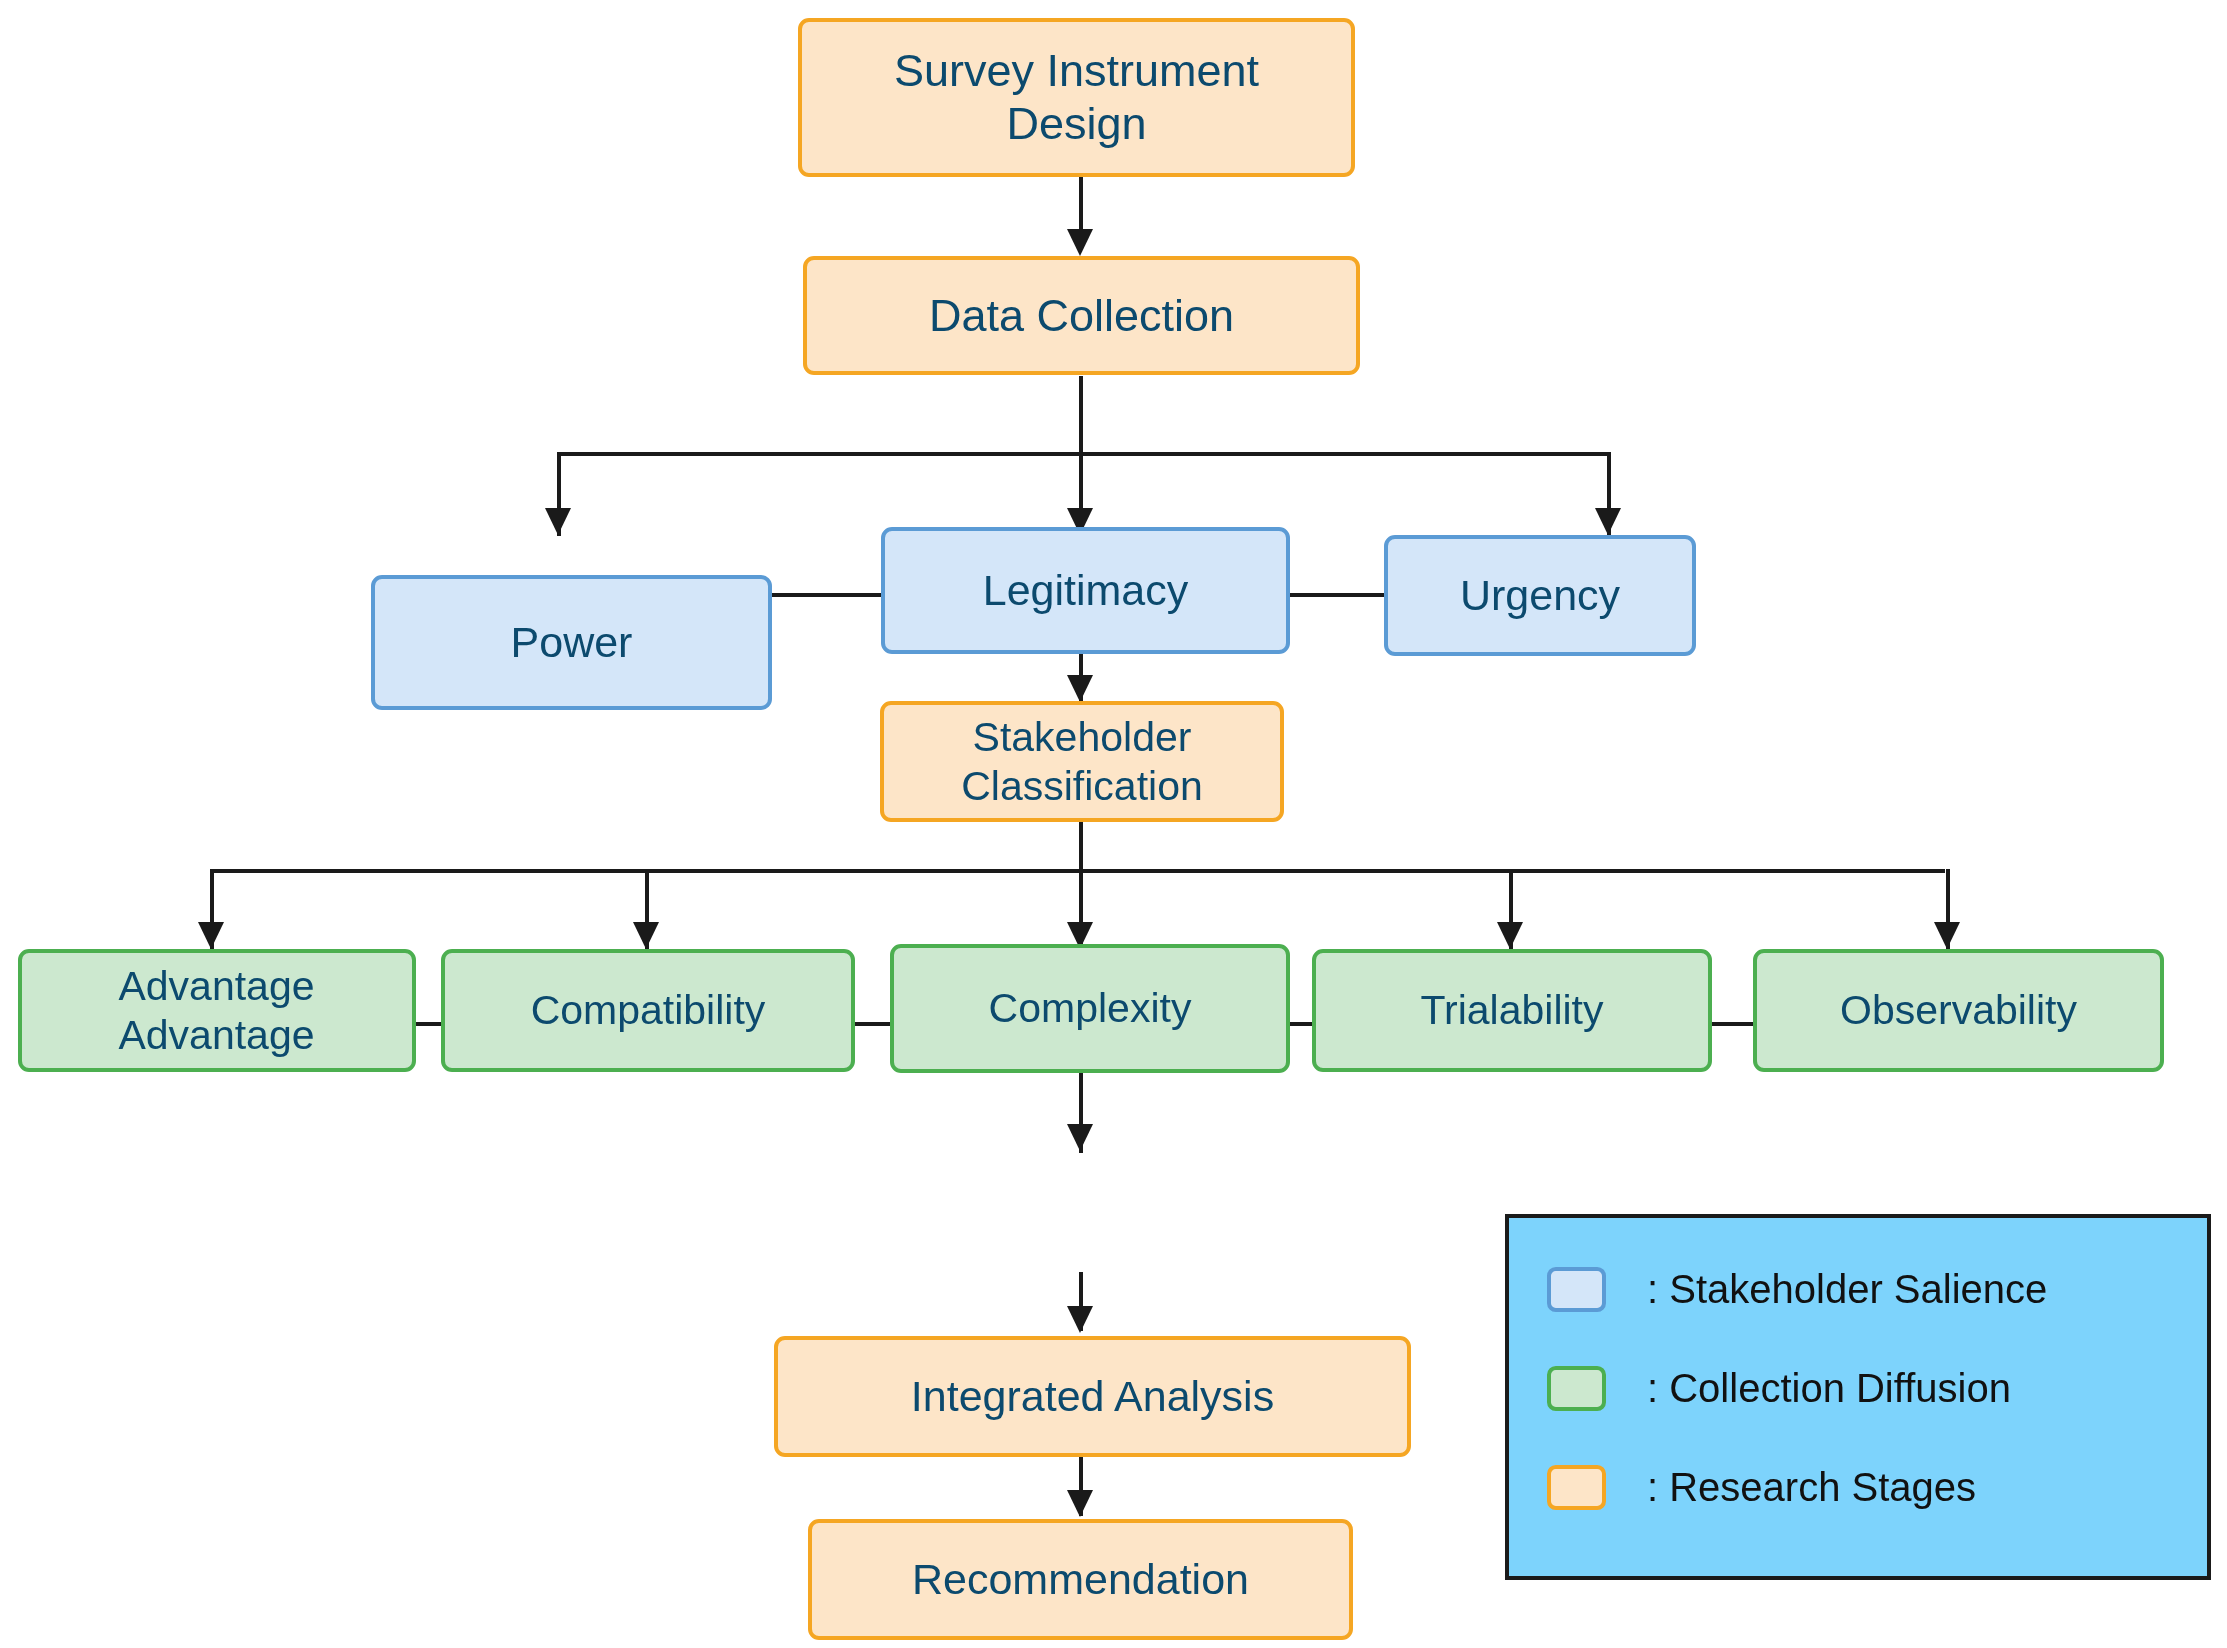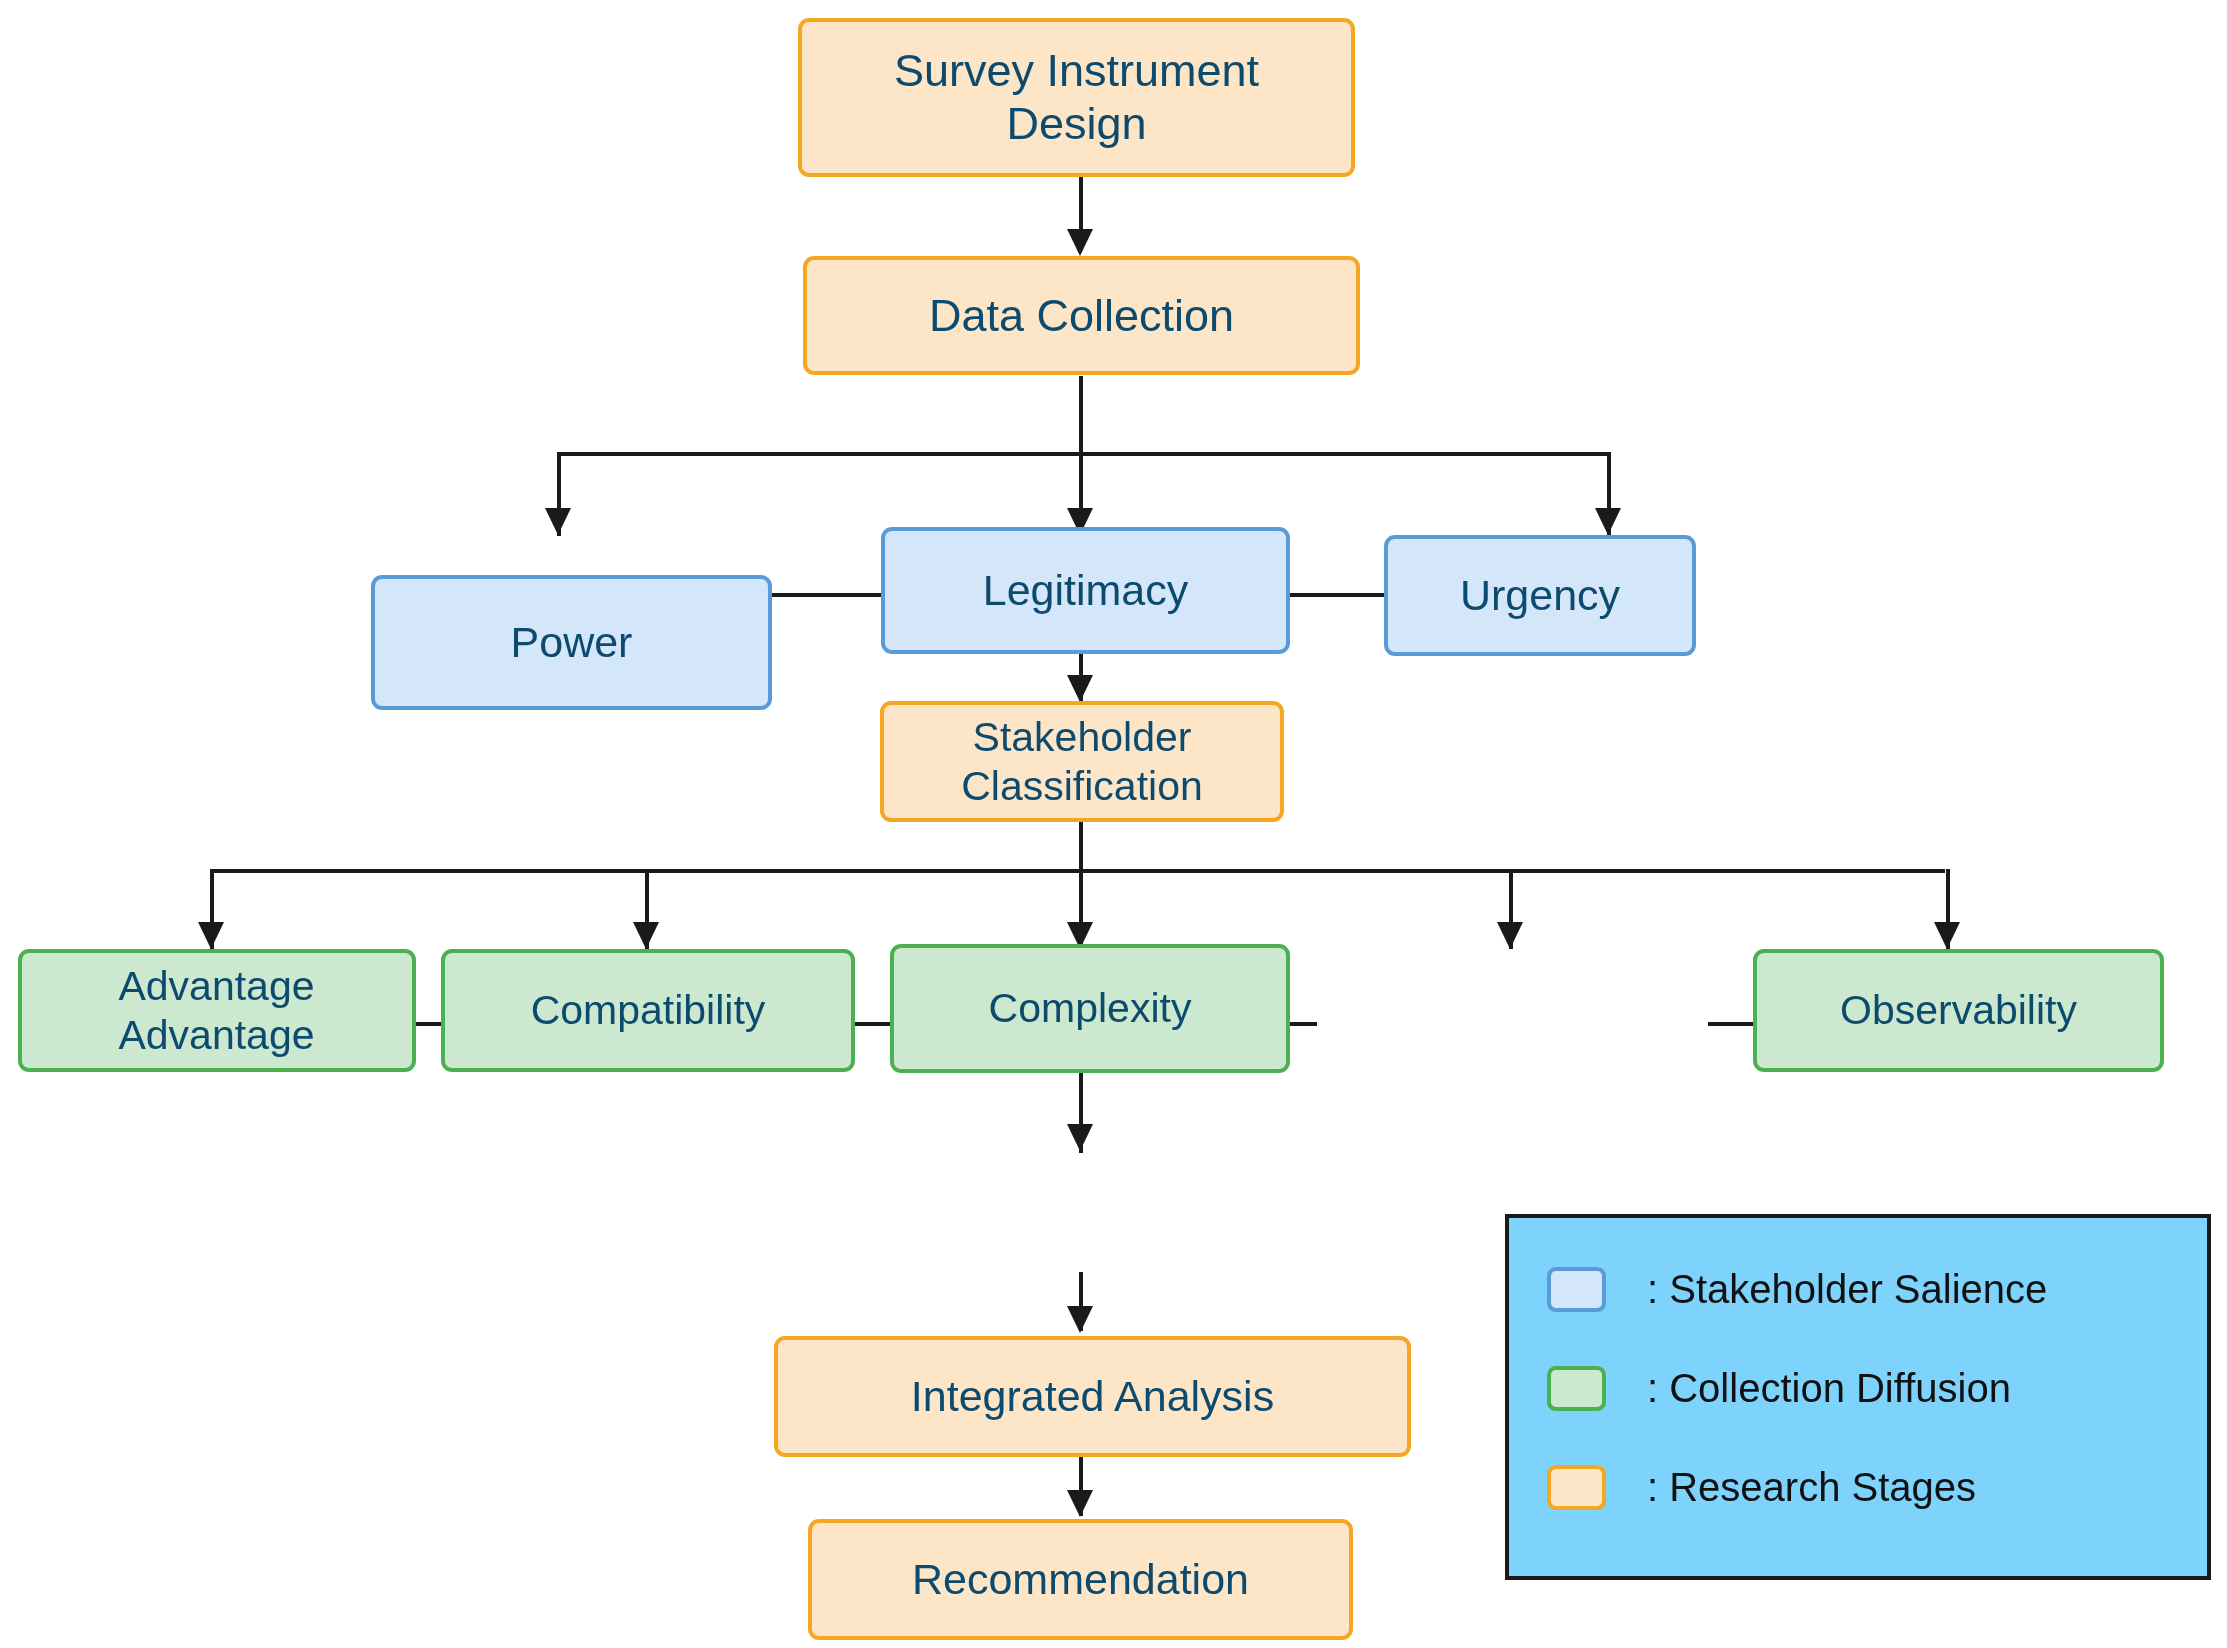--- a/index.html
+++ b/index.html
@@ -178,20 +178,23 @@
   </div>
 
   <div class="node doi" style="left:441px; top:949px; width:414px; height:123px; font-size:41px;">
     <span>Compatibility</span>
   </div>
 
   <div class="node doi" style="left:890px; top:944px; width:400px; height:129px; font-size:41px;">
     <span>Complexity</span>
   </div>
 
+  <div class="node doi" style="left:1312px; top:949px; width:400px; height:123px; font-size:41px;">
+    <span>Trialability</span>
+  </div>
 
   <div class="node doi" style="left:1753px; top:949px; width:411px; height:123px; font-size:41px;">
     <span>Observability</span>
   </div>
 
 
   <div class="node stage" style="left:774px; top:1336px; width:637px; height:121px; font-size:43px;">
     <span>Integrated Analysis</span>
   </div>
 

